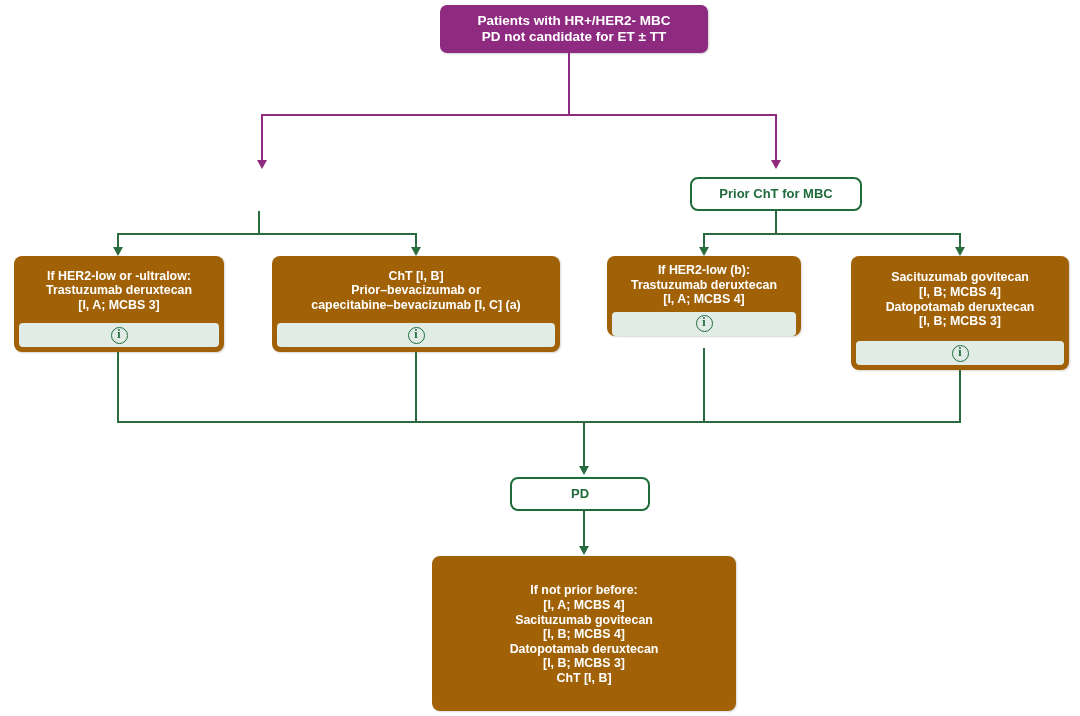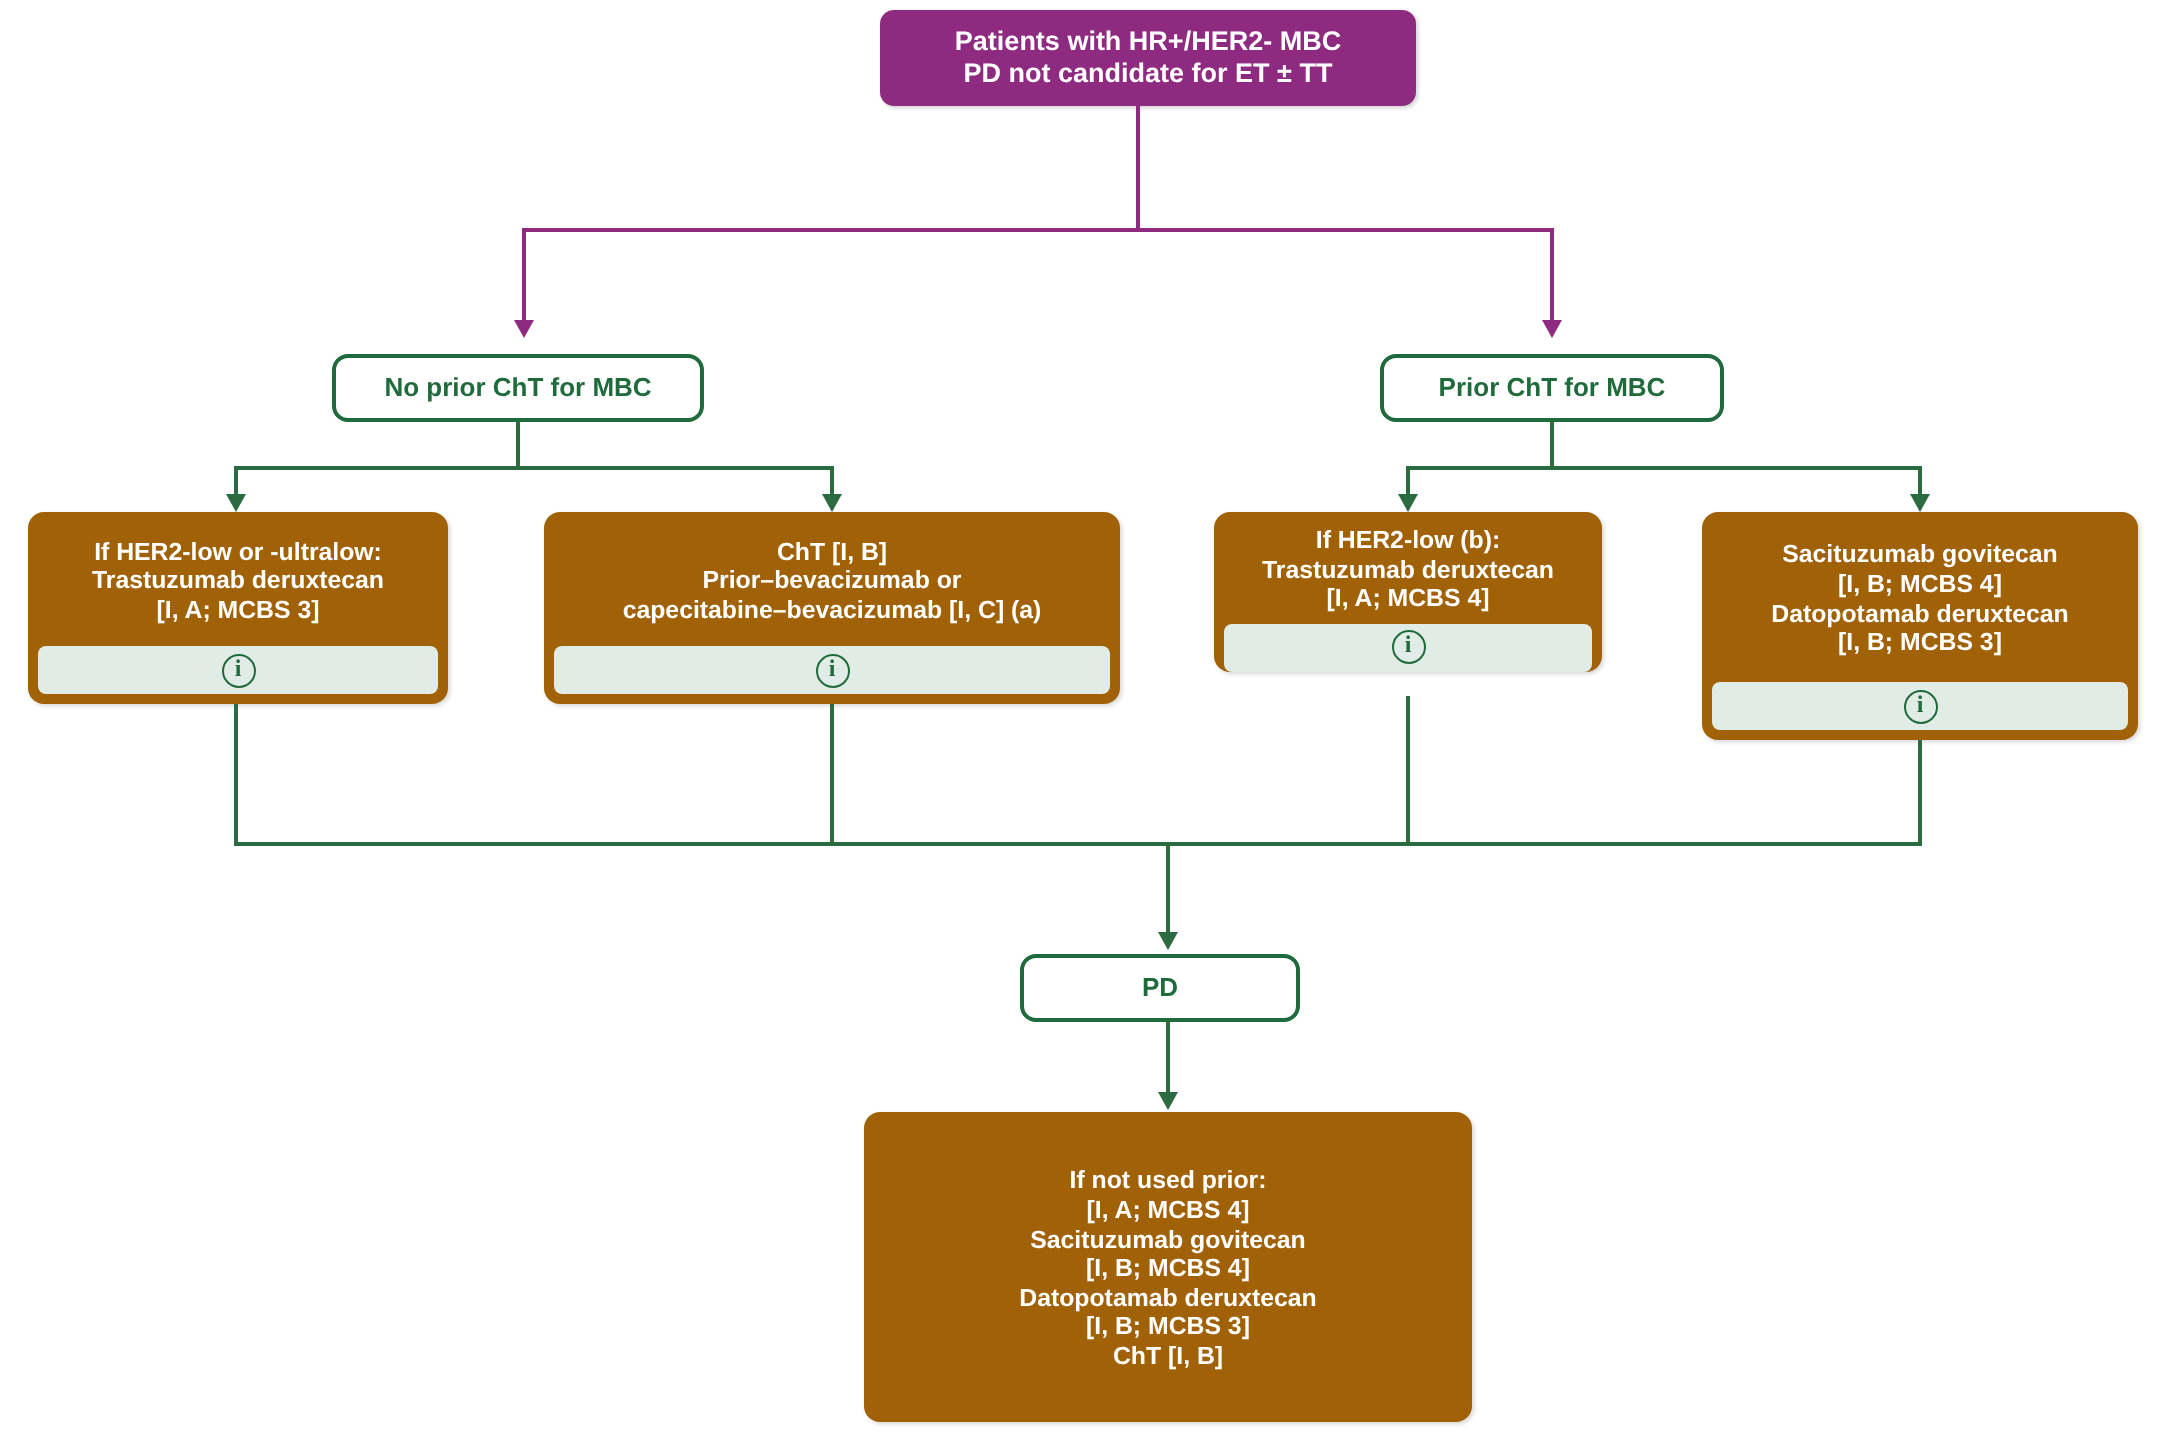--- a/index.html
+++ b/index.html
@@ -126,23 +126,20 @@
     <span class="ln">PD not candidate for ET ± TT</span>
   </div>
 
   <div class="line line-purple" style="left:568px; top:53px; width:2.2px; height:62px;"></div>
   <div class="line line-purple" style="left:261px; top:114px; width:516px; height:2.2px;"></div>
   <div class="line line-purple" style="left:261px; top:114px; width:2.2px; height:47px;"></div>
   <div class="arrow arrow-purple" style="left:257px; top:160px;"></div>
   <div class="line line-purple" style="left:775px; top:114px; width:2.2px; height:47px;"></div>
   <div class="arrow arrow-purple" style="left:771px; top:160px;"></div>
 
-  <div class="node node-green" style="left:166px; top:177px; width:186px; height:34px;">
-    <span class="ln">No prior ChT for MBC</span>
-  </div>
 
   <div class="node node-green" style="left:690px; top:177px; width:172px; height:34px;">
     <span class="ln">Prior ChT for MBC</span>
   </div>
 
   <div class="line" style="left:258px; top:211px; width:2.2px; height:23px;"></div>
   <div class="line" style="left:117px; top:233px; width:300px; height:2.2px;"></div>
   <div class="line" style="left:117px; top:233px; width:2.2px; height:15px;"></div>
   <div class="arrow" style="left:113px; top:247px;"></div>
   <div class="line" style="left:415px; top:233px; width:2.2px; height:15px;"></div>
@@ -210,21 +207,21 @@
 
   <div class="node node-green" style="left:510px; top:477px; width:140px; height:34px;justify-content:center;">
     <span class="ln">PD</span>
   </div>
 
   <div class="line" style="left:583px; top:511px; width:2.4px; height:37px;"></div>
   <div class="arrow" style="left:579px; top:546px;"></div>
 
   <div class="node node-blue" style="left:432px; top:556px; width:304px; height:155px;">
     <div class="blue-text">
-      <span class="ln">If not used prior:</span>
+      <span class="ln">If not prior before:</span>
       <span class="ln">[I, A; MCBS 4]</span>
       <span class="ln">Sacituzumab govitecan</span>
       <span class="ln">[I, B; MCBS 4]</span>
       <span class="ln">Datopotamab deruxtecan</span>
       <span class="ln">[I, B; MCBS 3]</span>
       <span class="ln">ChT [I, B]</span>
     </div>
   </div>
 
 </div>

